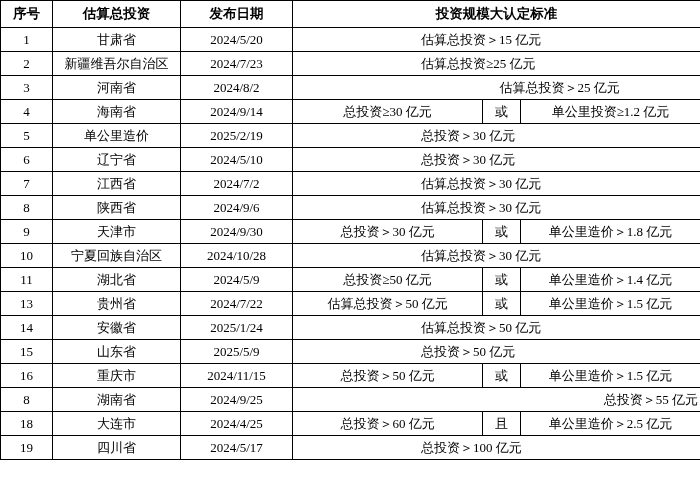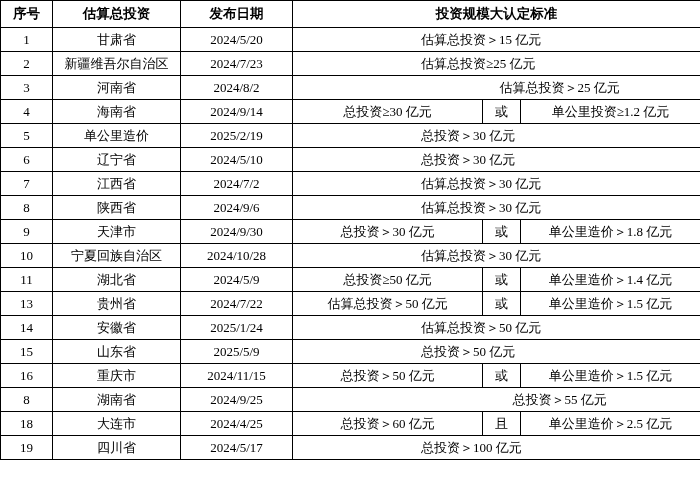--- a/index.html
+++ b/index.html
@@ -179,21 +179,21 @@
           <td class="prov">重庆市</td>
           <td class="date">2024/11/15</td>
           <td class="std">总投资＞50 亿元</td>
           <td class="conj">或</td>
           <td class="std2">单公里造价＞1.5 亿元</td>
         </tr>
         <tr>
           <td class="seq">8</td>
           <td class="prov">湖南省</td>
           <td class="date">2024/9/25</td>
-          <td class="std merged-std" colspan="3" style="text-align: center; padding-left: 128px;">总投资＞55 亿元</td>
+          <td class="std merged-std" colspan="3" style="text-align: right; padding-left: 128px;">总投资＞55 亿元</td>
         </tr>
         <tr>
           <td class="seq">18</td>
           <td class="prov">大连市</td>
           <td class="date">2024/4/25</td>
           <td class="std">总投资＞60 亿元</td>
           <td class="conj">且</td>
           <td class="std2">单公里造价＞2.5 亿元</td>
         </tr>
         <tr>

